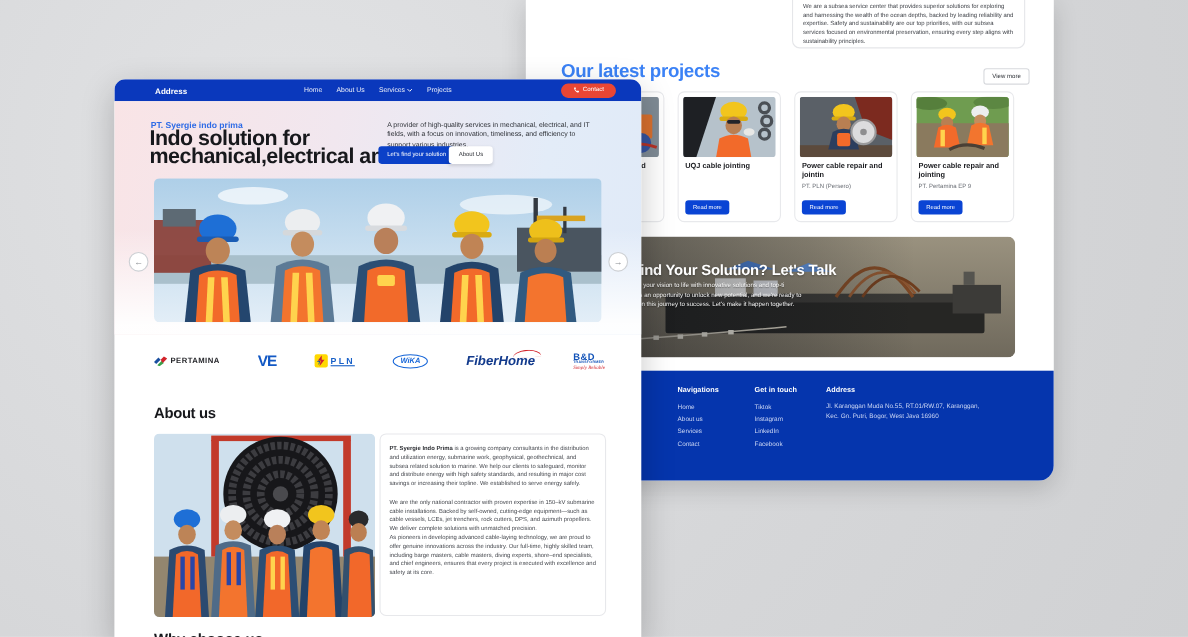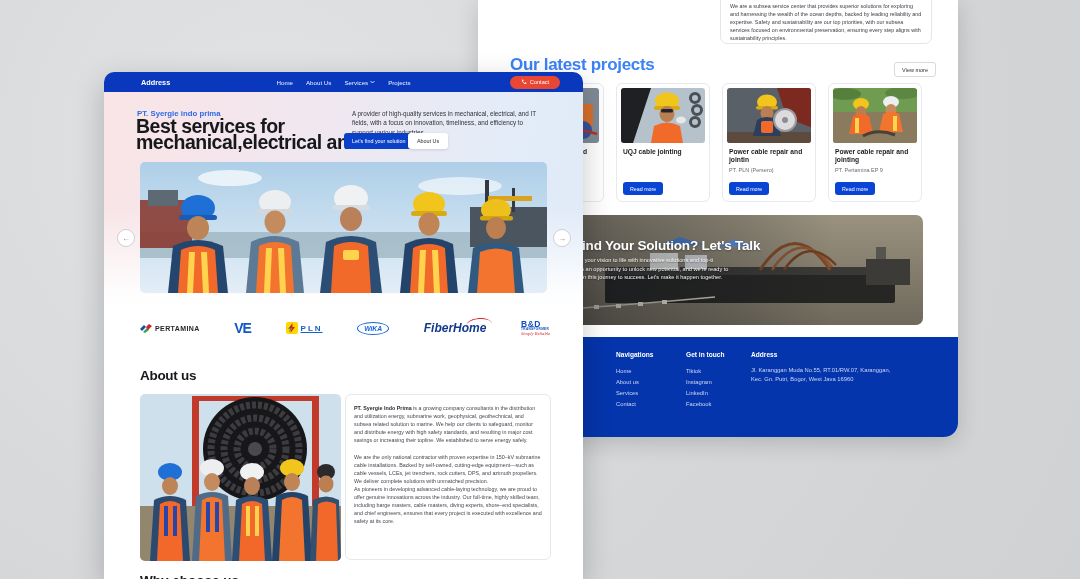--- a/index.html
+++ b/index.html
@@ -287,21 +287,21 @@
             <path d="M1 .8 L2.4 .5 3 2 2.2 2.6 C2.6 3.5 3.3 4.2 4.2 4.6 L4.8 3.8 6.3 4.4 6 5.8 C4 6.2 1.2 3.8 1 .8 Z" fill="#fff"></path>
           </svg>
         <span>Contact</span>
       </button>
     </nav>
 
     <div class="hero-bg"></div>
 
     <p class="eyebrow">PT. Syergie indo prima</p>
     <h1 class="headline">
-      <span>Best services for</span><br>
+      <span>Indo solution for</span><br>
       <span>mechanical,electrical and IT</span>
     </h1>
     <p class="hero-desc">A provider of high-quality services in mechanical, electrical, and IT fields, with a focus on innovation, timeliness, and efficiency to support various industries.</p>
     <button class="btn-primary">Let's find your solution</button>
     <button class="btn-secondary">About Us</button>
 
     <div class="hero-img">
       <svg width="407" height="131" viewBox="0 0 407 131">
         <defs>
             <linearGradient id="sky" x1="0" y1="0" x2="0" y2="1">

